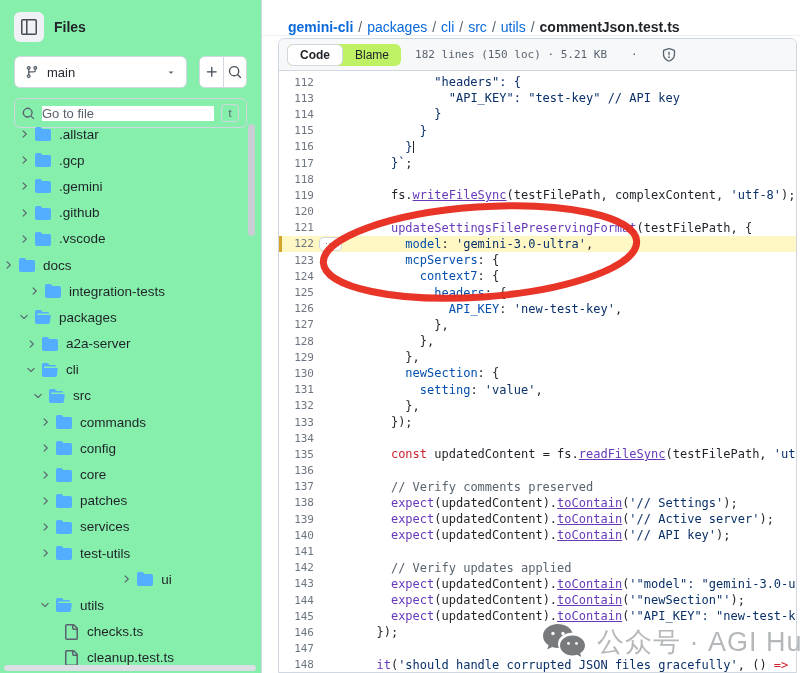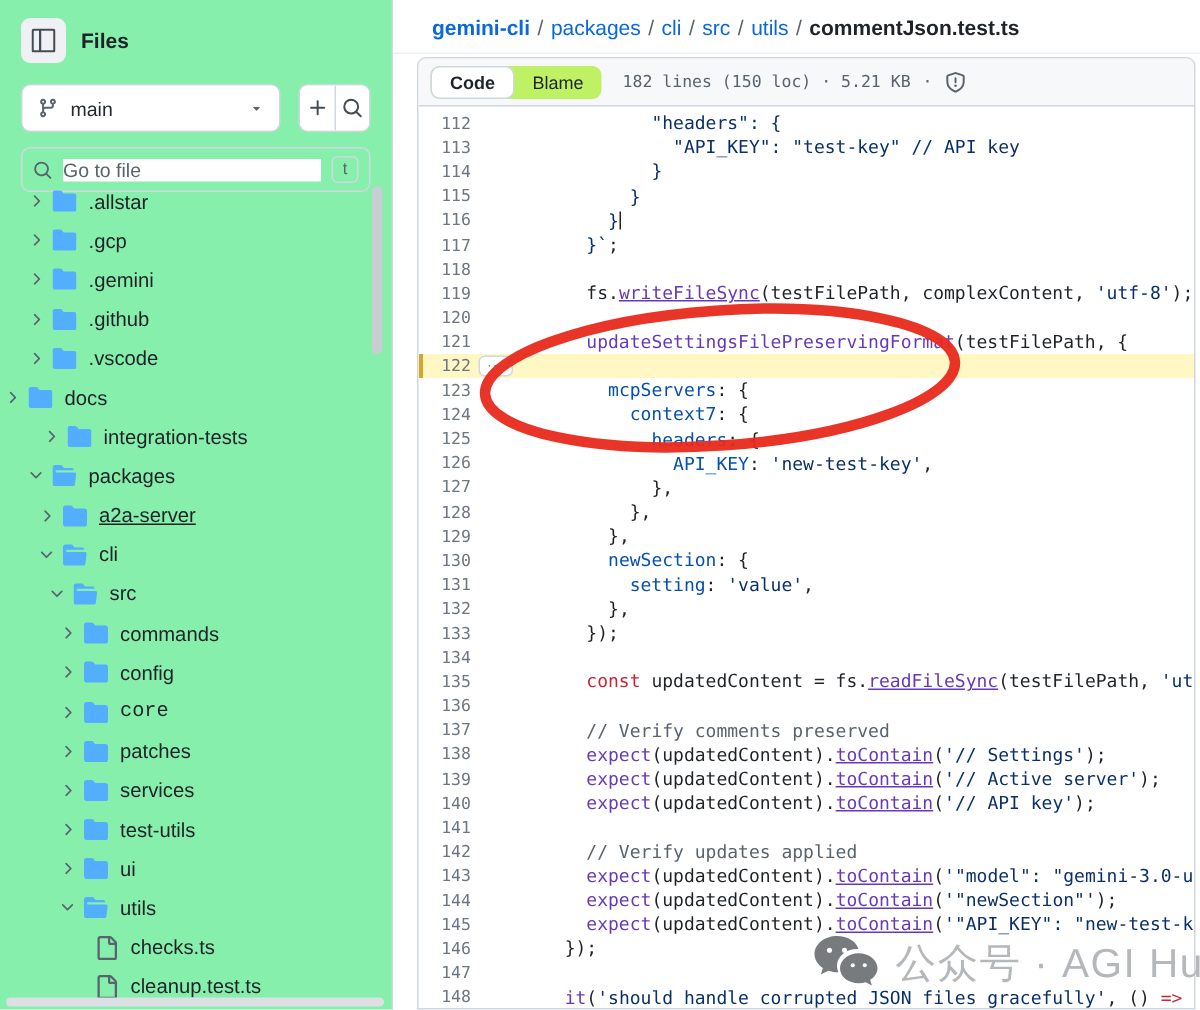--- a/index.html
+++ b/index.html
@@ -37,37 +37,37 @@
   .trow .chev { width:16px; height:16px; display:flex; align-items:center; justify-content:center; flex:none; }
   .trow .fico { width:16px; height:16px; margin-left:3px; flex:none; }
   .trow .tlabel { margin-left:8px; white-space:nowrap; }
   .v-scroll { position:absolute; left:248px; top:124px; width:7px; height:112px;
     background:#c9ced4; border-radius:4px; }
   .h-scroll { position:absolute; left:4px; top:665px; width:252px; height:6px;
     background:#dcdfe3; border-radius:3px; }
 
   
   .main { position:absolute; left:262px; top:0; right:0; height:673px; background:#fff; }
-  .breadcrumb { height:36px; display:flex; align-items:center; padding-left:26px;
+  .breadcrumb { height:36px; display:flex; align-items:flex-end; padding-left:26px;
     font-size:14px; border-bottom:1px solid #eef1f4; white-space:nowrap; }
   .breadcrumb .crumb-link { color:#0969da; text-decoration:none; }
   .breadcrumb .crumb-repo { font-weight:bold; }
   .breadcrumb .crumb-sep { color:#59636e; padding:0 5px; }
   .breadcrumb .crumb-file { font-weight:bold; color:#1f2328; }
 
   .codebox { position:absolute; left:16px; top:38px; width:519px; height:635px;
     border:1px solid #d0d7de; border-radius:6px 6px 0 0; background:#fff; overflow:hidden; }
   .tabbar { height:32px; background:#f6f8fa; border-bottom:1px solid #d0d7de;
     display:flex; align-items:center; padding:0 8px; }
   .seg { display:flex; height:22px; border-radius:6px; background:#bef264; }
   .seg button { border:none; font-size:12px; padding:0 12px; cursor:pointer;
     font-family:"Liberation Sans", sans-serif; color:#1f2328; background:transparent; }
   .seg button.active { background:#fff; border:1px solid #d0d7de; border-radius:6px;
     font-weight:bold; }
-  .meta { margin-left:14px; display:flex; align-items:center; gap:8px;
+  .meta { margin-left:14px; display:flex; align-items:center; gap:24px;
     font-family:"DejaVu Sans Mono", monospace; font-size:11px; color:#59636e; }
 
   .codelines { padding-top:3px; }
   .cl { display:flex; height:16.2px; align-items:center;
     font-family:"DejaVu Sans Mono", monospace; font-size:12px; }
   .cl .ln { width:35px; text-align:right; color:#6e7781; font-size:11px; flex:none; cursor:pointer; }
   .cl .gut { width:48px; flex:none; display:flex; align-items:center; }
   .cl .src { white-space:pre; }
   .cl.hl { background:#fff8c5; box-shadow:inset 3px 0 0 #d4a72c; }
   .more-btn { margin-left:5px; width:23px; height:14px; border:1px solid #d0d7de;
@@ -229,21 +229,21 @@
             <path d="M12.78 5.22a.749.749 0 0 1 0 1.06l-4.25 4.25a.749.749 0 0 1-1.06 0L3.22 6.28a.749.749 0 1 1 1.06-1.06L8 8.939l3.72-3.719a.749.749 0 0 1 1.06 0Z"></path>
           </svg>
         </span>
         <span class="fico">
           <svg width="16" height="16" viewBox="0 0 16 16" fill="#54aeff">
             <path d="M.513 1.513A1.75 1.75 0 0 1 1.75 1h3.5c.55 0 1.07.26 1.4.7l.9 1.2a.25.25 0 0 0 .2.1H13a1 1 0 0 1 1 1v.5H2.75a.75.75 0 0 0 0 1.5h11.978a1 1 0 0 1 .994 1.117L15 13.25A1.75 1.75 0 0 1 13.25 15H1.75A1.75 1.75 0 0 1 0 13.25V2.75c0-.464.184-.91.513-1.237Z"></path>
           </svg>
         </span>
         <span class="tlabel">packages</span>
       </div>
-      <div class="trow" style="padding-left: 23px; text-decoration: underline;">
+      <div class="trow" style="padding-left: 23px;">
         <span class="chev">
           <svg width="12" height="12" viewBox="0 0 16 16" fill="#59636e">
             <path d="M6.22 3.22a.75.75 0 0 1 1.06 0l4.25 4.25a.75.75 0 0 1 0 1.06l-4.25 4.25a.751.751 0 0 1-1.042-.018.751.751 0 0 1-.018-1.042L9.94 8 6.22 4.28a.75.75 0 0 1 0-1.06Z"></path>
           </svg>
         </span>
         <span class="fico">
           <svg width="16" height="16" viewBox="0 0 16 16" fill="#54aeff">
             <path d="M1.75 1A1.75 1.75 0 0 0 0 2.75v10.5C0 14.216.784 15 1.75 15h12.5A1.75 1.75 0 0 0 16 13.25v-8.5A1.75 1.75 0 0 0 14.25 3H7.5a.25.25 0 0 1-.2-.1l-.9-1.2A1.75 1.75 0 0 0 5 1H1.75Z"></path>
           </svg>
         </span>
@@ -294,21 +294,21 @@
             <path d="M6.22 3.22a.75.75 0 0 1 1.06 0l4.25 4.25a.75.75 0 0 1 0 1.06l-4.25 4.25a.751.751 0 0 1-1.042-.018.751.751 0 0 1-.018-1.042L9.94 8 6.22 4.28a.75.75 0 0 1 0-1.06Z"></path>
           </svg>
         </span>
         <span class="fico">
           <svg width="16" height="16" viewBox="0 0 16 16" fill="#54aeff">
             <path d="M1.75 1A1.75 1.75 0 0 0 0 2.75v10.5C0 14.216.784 15 1.75 15h12.5A1.75 1.75 0 0 0 16 13.25v-8.5A1.75 1.75 0 0 0 14.25 3H7.5a.25.25 0 0 1-.2-.1l-.9-1.2A1.75 1.75 0 0 0 5 1H1.75Z"></path>
           </svg>
         </span>
         <span class="tlabel">config</span>
       </div>
-      <div class="trow" style="padding-left: 37px; font-family: Liberation Mono, monospace;">
+      <div class="trow" style="padding-left: 37px;">
         <span class="chev">
           <svg width="12" height="12" viewBox="0 0 16 16" fill="#59636e">
             <path d="M6.22 3.22a.75.75 0 0 1 1.06 0l4.25 4.25a.75.75 0 0 1 0 1.06l-4.25 4.25a.751.751 0 0 1-1.042-.018.751.751 0 0 1-.018-1.042L9.94 8 6.22 4.28a.75.75 0 0 1 0-1.06Z"></path>
           </svg>
         </span>
         <span class="fico">
           <svg width="16" height="16" viewBox="0 0 16 16" fill="#54aeff">
             <path d="M1.75 1A1.75 1.75 0 0 0 0 2.75v10.5C0 14.216.784 15 1.75 15h12.5A1.75 1.75 0 0 0 16 13.25v-8.5A1.75 1.75 0 0 0 14.25 3H7.5a.25.25 0 0 1-.2-.1l-.9-1.2A1.75 1.75 0 0 0 5 1H1.75Z"></path>
           </svg>
         </span>
@@ -346,21 +346,21 @@
             <path d="M6.22 3.22a.75.75 0 0 1 1.06 0l4.25 4.25a.75.75 0 0 1 0 1.06l-4.25 4.25a.751.751 0 0 1-1.042-.018.751.751 0 0 1-.018-1.042L9.94 8 6.22 4.28a.75.75 0 0 1 0-1.06Z"></path>
           </svg>
         </span>
         <span class="fico">
           <svg width="16" height="16" viewBox="0 0 16 16" fill="#54aeff">
             <path d="M1.75 1A1.75 1.75 0 0 0 0 2.75v10.5C0 14.216.784 15 1.75 15h12.5A1.75 1.75 0 0 0 16 13.25v-8.5A1.75 1.75 0 0 0 14.25 3H7.5a.25.25 0 0 1-.2-.1l-.9-1.2A1.75 1.75 0 0 0 5 1H1.75Z"></path>
           </svg>
         </span>
         <span class="tlabel">test-utils</span>
       </div>
-      <div class="trow" style="padding-left: 37px;">
+      <div class="trow" style="padding-left: 37px; justify-content: center;">
         <span class="chev">
           <svg width="12" height="12" viewBox="0 0 16 16" fill="#59636e">
             <path d="M6.22 3.22a.75.75 0 0 1 1.06 0l4.25 4.25a.75.75 0 0 1 0 1.06l-4.25 4.25a.751.751 0 0 1-1.042-.018.751.751 0 0 1-.018-1.042L9.94 8 6.22 4.28a.75.75 0 0 1 0-1.06Z"></path>
           </svg>
         </span>
         <span class="fico">
           <svg width="16" height="16" viewBox="0 0 16 16" fill="#54aeff">
             <path d="M1.75 1A1.75 1.75 0 0 0 0 2.75v10.5C0 14.216.784 15 1.75 15h12.5A1.75 1.75 0 0 0 16 13.25v-8.5A1.75 1.75 0 0 0 14.25 3H7.5a.25.25 0 0 1-.2-.1l-.9-1.2A1.75 1.75 0 0 0 5 1H1.75Z"></path>
           </svg>
         </span>
@@ -481,20 +481,21 @@
         <div class="cl">
           <span class="ln">121</span>
           <span class="gut"></span>
           <span class="src">    <span class="fn">updateSettingsFilePreservingFormat</span><span class="pl">(testFilePath, {</span></span>
         </div>
         <div class="cl hl">
           <span class="ln">122</span>
           <span class="gut">
             <button class="more-btn">···</button>
           </span>
+          <span class="src">      <span class="pr">model</span><span class="pl">: </span><span class="st">'gemini-3.0-ultra'</span><span class="pl">,</span></span>
         </div>
         <div class="cl">
           <span class="ln">123</span>
           <span class="gut"></span>
           <span class="src">      <span class="pr">mcpServers</span><span class="pl">: {</span></span>
         </div>
         <div class="cl">
           <span class="ln">124</span>
           <span class="gut"></span>
           <span class="src">        <span class="pr">context7</span><span class="pl">: {</span></span>

